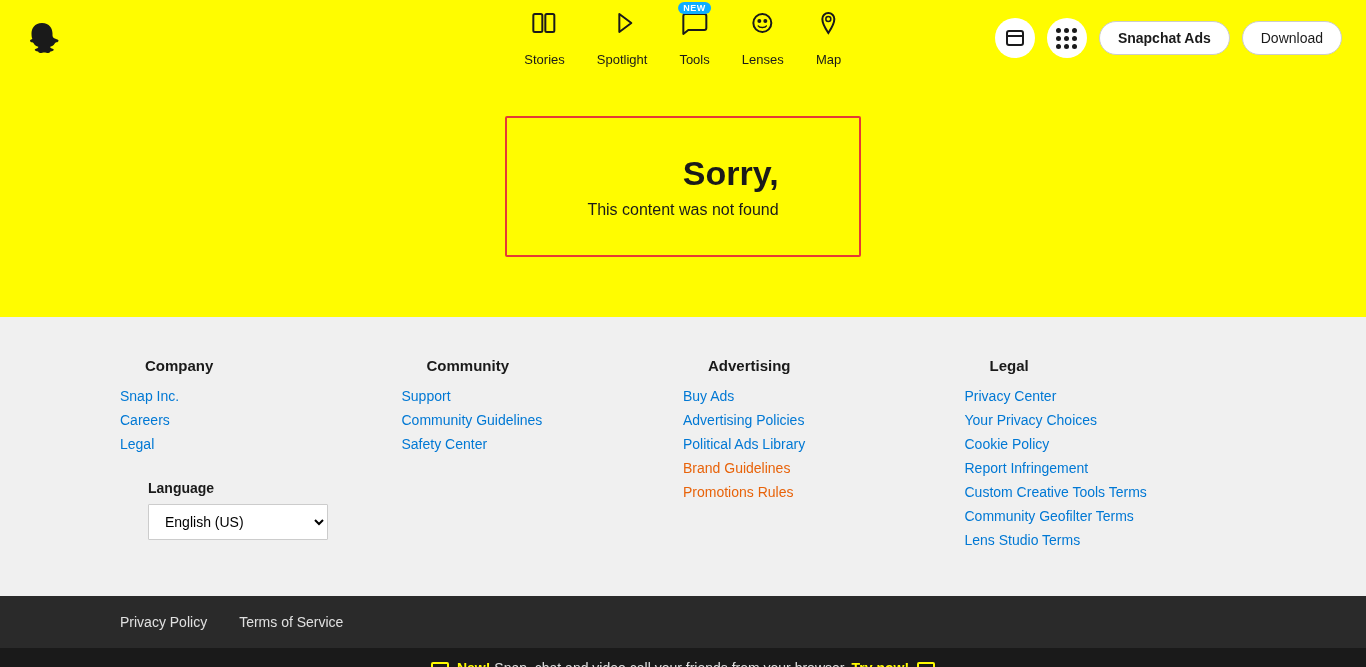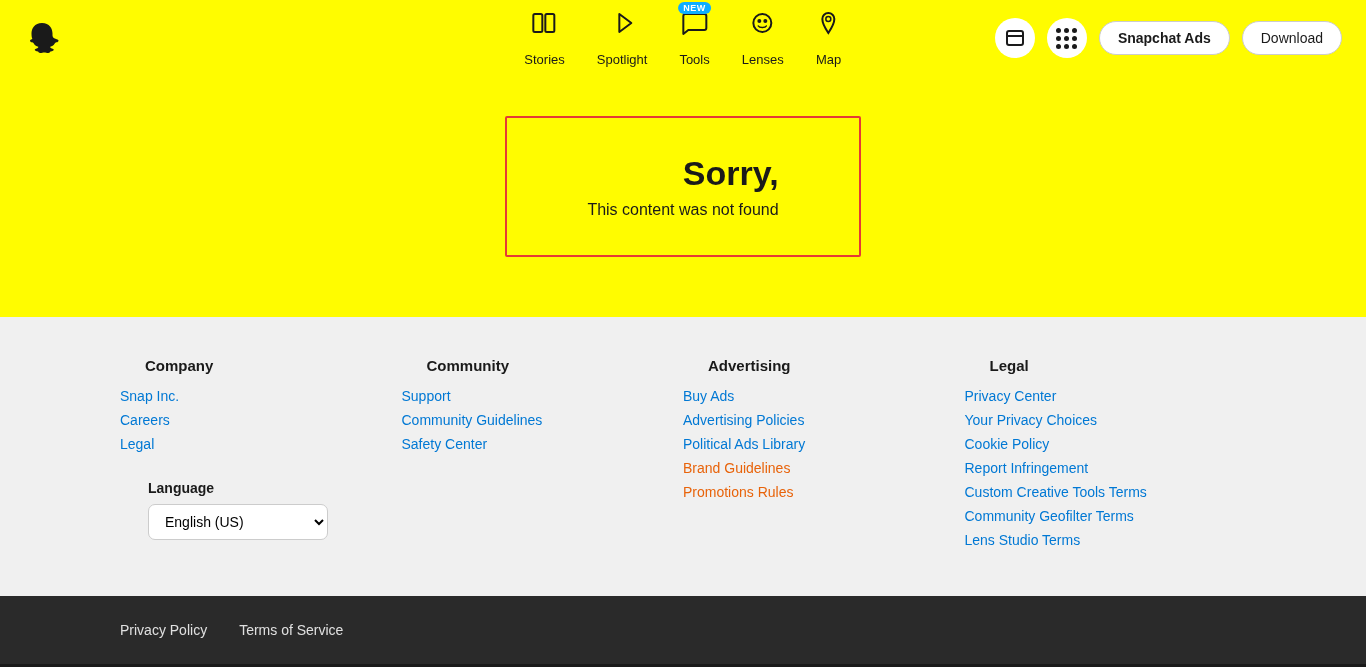--- a/index.html
+++ b/index.html
@@ -151,33 +151,33 @@
       margin-left: 28px;
     }
     .footer-language-label {
       font-size: 14px;
       font-weight: 600;
       color: #1a1a1a;
       margin-bottom: 8px;
     }
     .footer-select {
       border: 1.5px solid #ccc;
-      border-radius: 7px;
+      border-radius: 1px;
       padding: 8px 28px 8px 12px;
       font-size: 14px;
       background: white;
       cursor: pointer;
       appearance: auto;
       min-width: 180px;
     }
 
     
     .footer-bottom {
       background: #2a2a2a;
-      padding: 26px 120px;
+      padding: 18px 120px;
       display: flex;
       align-items: center;
       gap: 32px;
     }
     .footer-bottom-link {
       color: #e0e0e0;
       text-decoration: none;
       font-size: 14px;
       cursor: pointer;
     }

